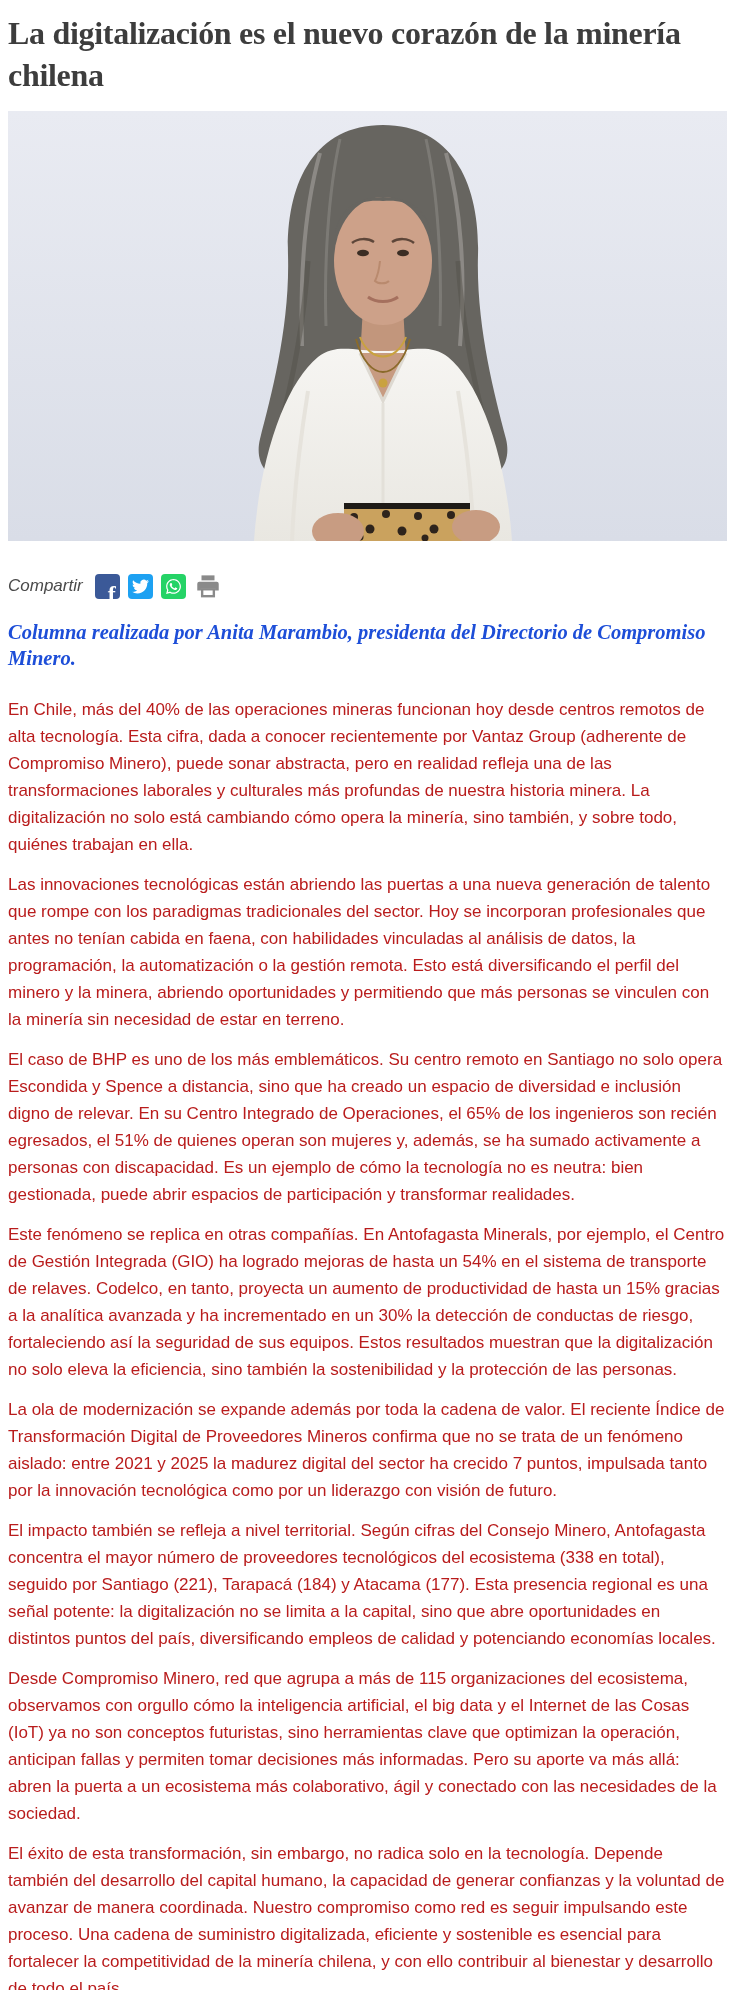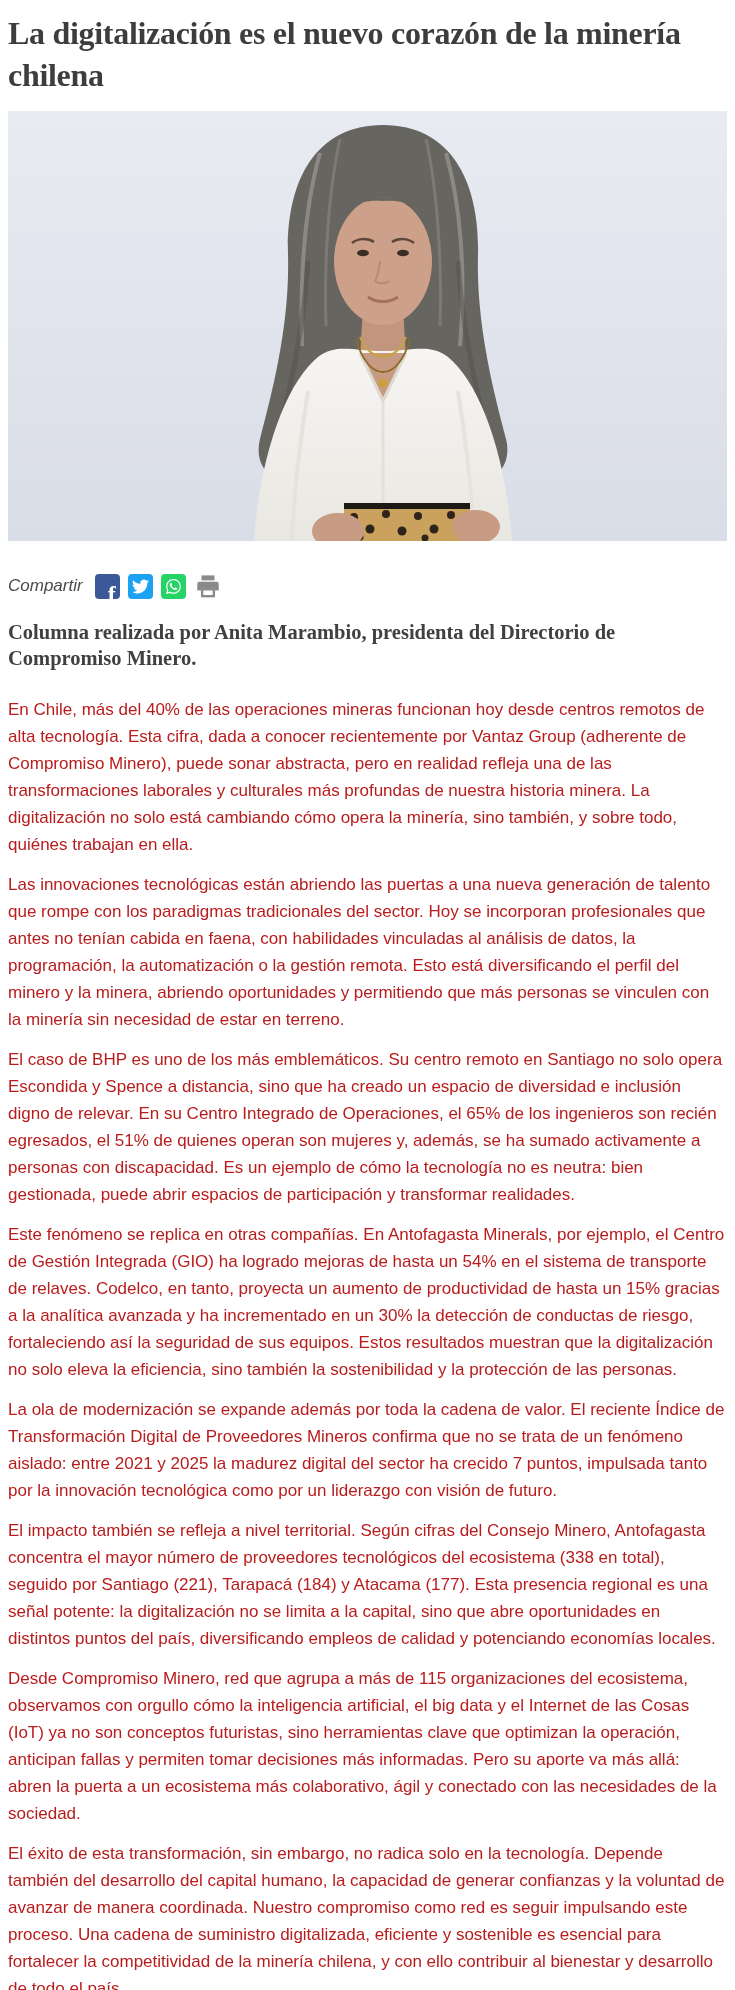--- a/index.html
+++ b/index.html
@@ -69,22 +69,23 @@
     position: absolute;
     right: 4px;
     bottom: -7px;
     line-height: 1;
   }
   .byline {
     font-family: "Liberation Serif", serif;
     font-weight: 700;
     font-size: 20.5px;
     line-height: 1.25;
-    color: #404040;
+    color: #1d4ed8;
     margin: 0 0 25px 0;
+    font-style: italic;
   }
   .article-body p {
     font-size: 17px;
     line-height: 27px;
     color: #b91c1c;
     margin: 0 0 13px 0;
   }
   .article-body p:last-child { margin-bottom: 0; }
 </style>
 </head>

